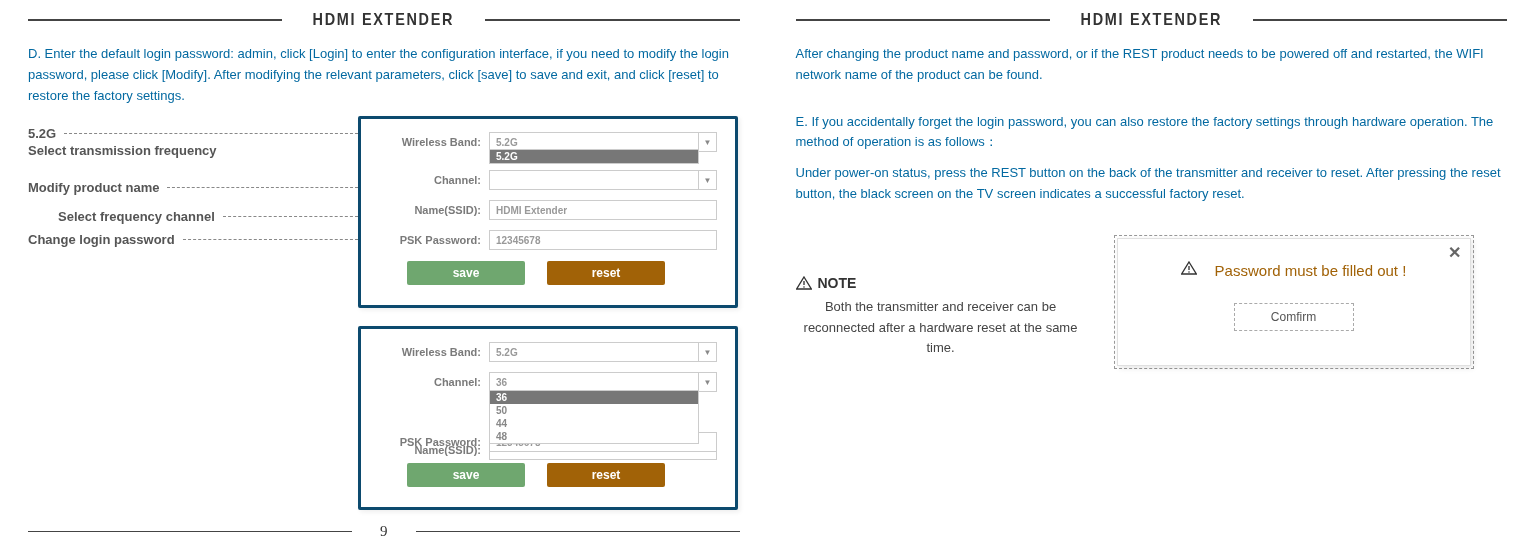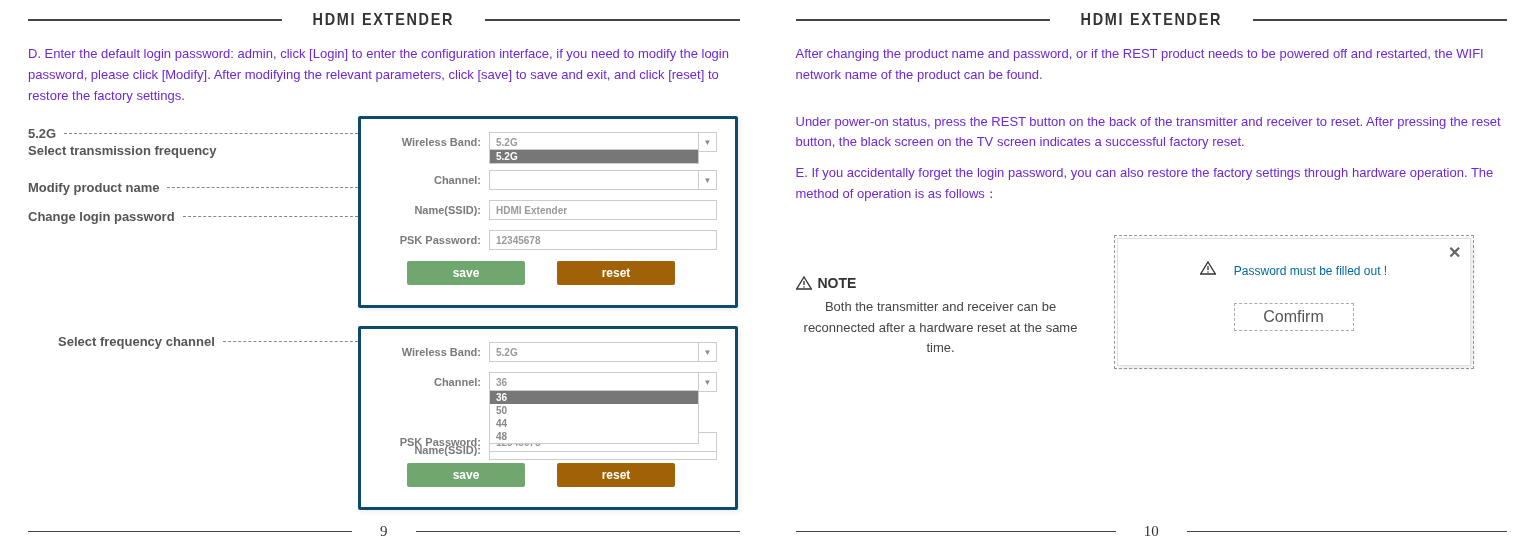--- a/index.html
+++ b/index.html
@@ -38,21 +38,21 @@
     left: 28px; right: 28px;
     display: flex;
     align-items: center;
   }
   .footer .rule { flex: 1; height: 1px; background: #444; }
   .footer .num {
     font-family: Georgia, serif;
     font-size: 15px;
     margin: 0 28px;
   }
-  .para { line-height: 1.6; margin-bottom: 10px; color: #6d28d9; }
+  .para { line-height: 1.6; margin-bottom: 10px; color: #0369a1; }
 
   
   .left-content { display: flex; font-weight: bold; }
   .left-annotations { width: 330px; padding-top: 6px; }
   .ann-row { display: flex; align-items: center; margin-bottom: 8px; }
   .ann-text { color: #555; white-space: nowrap; }
   .dashed-line { flex: 1; border-bottom: 1px dashed #888; margin-left: 8px; height: 1px; }
   .panels { flex: 1; }
 
   .config-panel {
@@ -78,21 +78,21 @@
     display: flex; align-items: center; justify-content: center;
     color: #888; font-size: 8px;
   }
   .dropdown-open {
     position: absolute; left: 118px; right: 18px; top: 19px;
     border: 1px solid #ccc; background: #fff; z-index: 5;
     font-size: 10px; color: #888;
   }
   .dropdown-open .opt { padding: 1px 6px; }
   .dropdown-open .opt.sel { background: #777; color: #fff; }
-  .btn-row { display: flex; gap: 32px; margin-top: 10px; padding-left: 36px; }
+  .btn-row { display: flex; gap: 22px; margin-top: 10px; padding-left: 36px; }
   .btn {
     width: 118px; height: 24px; border-radius: 2px;
     color: #fff; font-size: 12px;
     display: flex; align-items: center; justify-content: center;
   }
   .btn-save { background: #6fa76f; }
   .btn-reset { background: #a16207; }
 
   
   .right-lower { display: flex; margin-top: 30px; gap: 28px; }
@@ -108,26 +108,26 @@
   .dialog-wrap { border: 1px dashed #999; padding: 2px; width: 360px; }
   .dialog {
     border: 1px solid #e0e0e0; background: #fff;
     position: relative; padding: 22px 0 18px 0;
     box-shadow: 2px 2px 6px rgba(0,0,0,0.1);
   }
   .dialog-close {
     position: absolute; top: 4px; right: 8px; color: #666;
     font-size: 16px; font-weight: bold;
   }
-  .dialog-msg { display: flex; align-items: center; justify-content: center; gap: 12px; margin-bottom: 22px; font-size: 12px; color: #0369a1; }
+  .dialog-msg { display: flex; align-items: center; justify-content: center; gap: 12px; margin-bottom: 22px; font-size: 15px; color: #a16207; }
   .dialog-btn {
     width: 120px; height: 28px; margin: 16px auto;
     border: 1px dashed #aaa; display: flex;
     align-items: center; justify-content: center;
-    font-size: 16px; color: #555;
+    font-size: 12px; color: #555;
   }
 
   .spacer-40 { height: 40px; }
   .spacer-16 { height: 16px; }
 </style>
 </head>
 <body>
 
 <div class="page">
   <div class="header">
@@ -148,27 +148,27 @@
       </div>
       <div class="ann-row" style="margin-bottom:22px">
         <span class="ann-text">Select transmission frequency</span>
       </div>
 
       <div class="ann-row" style="margin-bottom:14px">
         <span class="ann-text">Modify product name</span>
         <span class="dashed-line"></span>
       </div>
 
+      <div class="ann-row" style="padding-left:30px">
+        <span class="ann-text">Select frequency channel</span>
+        <span class="dashed-line"></span>
+      </div>
+
       <div class="ann-row" style="margin-bottom:110px">
         <span class="ann-text">Change login password</span>
-        <span class="dashed-line"></span>
-      </div>
-
-      <div class="ann-row" style="padding-left:30px">
-        <span class="ann-text">Select frequency channel</span>
         <span class="dashed-line"></span>
       </div>
     </div>
 
     <div class="panels">
 
       <div class="config-panel">
         <div class="form-row">
           <div class="form-label">Wireless Band:</div>
           <div class="form-input">
@@ -255,22 +255,22 @@
 
 <div class="page">
   <div class="header">
     <div class="rule"></div>
     <div class="title">HDMI EXTENDER</div>
     <div class="rule"></div>
   </div>
 
   <p class="para">After changing the product name and password, or if the REST product needs to be powered off and restarted, the WIFI network name of the product can be found.</p>
   <div class="spacer-16"></div>
+  <p class="para">E.  If you accidentally forget the login password, you can also restore the factory settings through hardware operation. The method of operation is as follows：</p>
   <p class="para">Under power-on status, press the REST button on the back of the transmitter and receiver to reset. After pressing the reset button, the black screen on the TV screen indicates a successful factory reset.</p>
-  <p class="para">E.  If you accidentally forget the login password, you can also restore the factory settings through hardware operation. The method of operation is as follows：</p>
 
   <div class="right-lower">
     <div class="note-block">
       <div class="spacer-40"></div>
       <div class="note-head">
         <span class="warn-tri">
           <svg viewBox="0 0 24 20">
               <path d="M12 1 L23 19 L1 19 Z" fill="none" stroke="#333" stroke-width="2"></path>
               <line x1="12" y1="7" x2="12" y2="13" stroke="#333" stroke-width="2"></line>
               <circle cx="12" cy="16" r="1.2" fill="#333"></circle>
@@ -292,18 +292,13 @@
                 <circle cx="12" cy="16" r="1.2" fill="#333"></circle>
               </svg>
           </span>
           <span>Password must be filled out !</span>
         </div>
         <div class="dialog-btn">Comfirm</div>
       </div>
     </div>
   </div>
 
-  <div class="footer">
-    <div class="rule"></div>
-    <div class="num">10</div>
-    <div class="rule"></div>
-  </div>
 </div>
 
 </body></html>

